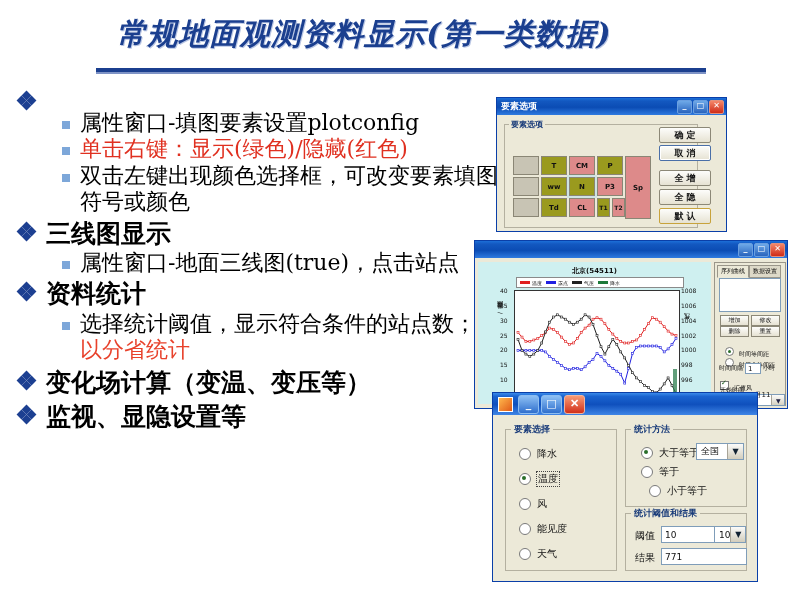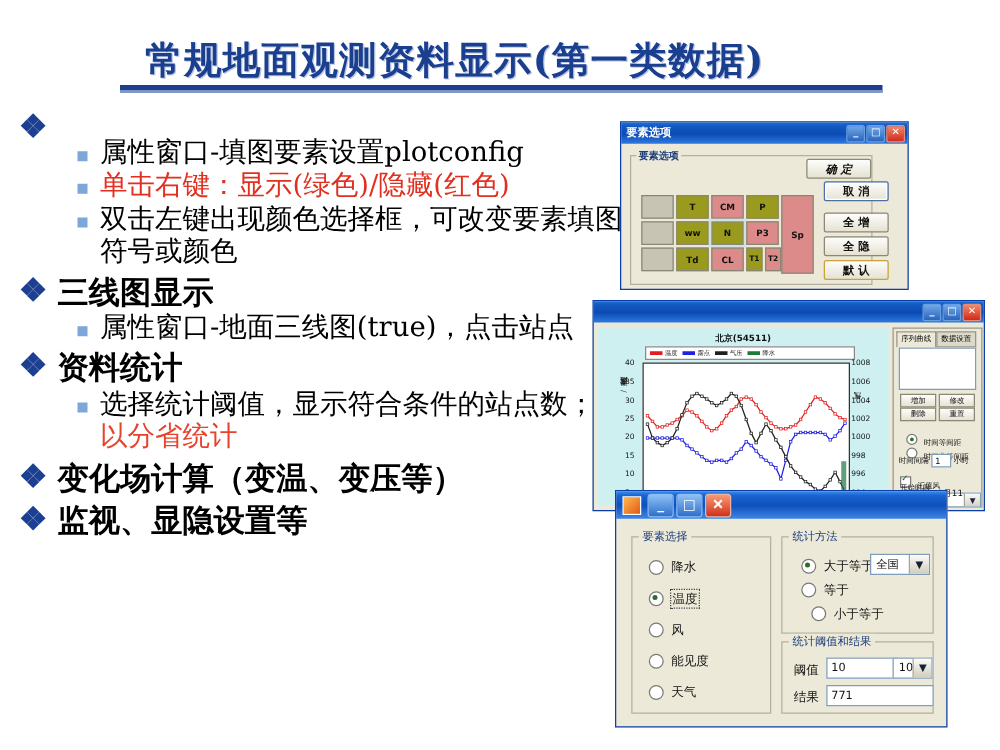--- a/index.html
+++ b/index.html
@@ -4,25 +4,26 @@
 <style>
   html,body{margin:0;padding:0;}
   body{
     width:800px;height:600px;overflow:hidden;
     background:#ffffff;
     font-family:"DejaVu Sans","Liberation Sans",sans-serif;
     position:relative;
   }
   
   .slide-title{
-    position:absolute;left:0;top:28px;width:728px;text-align:center;
+    position:absolute;left:0;top:14px;width:728px;text-align:center;
     font-size:30px;font-weight:bold;color:#1b3f8f;
     font-family:"DejaVu Serif","Liberation Serif",serif;
     letter-spacing:1px;
     text-shadow:1px 1px 0 #b9c6e4;
+    font-style:italic;
   }
   .title-rule{
     position:absolute;left:96px;top:68px;width:610px;height:4px;
     background:#1b3f8f;border-bottom:2px solid #7e93c6;
   }
   
   .bullets{position:absolute;left:18px;top:88px;width:480px;}
   .lvl1{
     display:flex;align-items:flex-start;
     font-size:25px;font-weight:bold;color:#000;
@@ -131,21 +132,21 @@
     color:#fff;font-size:14px;font-weight:bold;
     font-family:"DejaVu Serif","Liberation Serif",serif;
   }
   .stattitle .tt{flex:1 1 auto;}
   .sbtn{width:19px;height:17px;border:1px solid #8dbdf0;border-radius:3px;
         background:linear-gradient(to bottom,#8ec0f4,#2f6fcd);
         color:#fff;font-size:11px;line-height:15px;text-align:center;font-weight:bold;}
   .sbtn.cls{background:linear-gradient(to bottom,#f79a74,#d2301a);border-color:#f0b49e;}
   .sgrp{position:absolute;border:1px solid #b4b0a0;}
   .sgrplbl{position:absolute;background:#ece9d8;font-size:9px;color:#1a3c7a;
-           padding:0 3px;font-weight:normal;}
+           padding:0 3px;font-weight:bold;}
   .sradio{width:10px;height:10px;border:1px solid #7a7a7a;border-radius:50%;
           background:#fff;display:inline-block;position:relative;vertical-align:middle;}
   .sradio.on::after{content:"";position:absolute;left:2px;top:2px;
                     width:4px;height:4px;border-radius:50%;background:#2a6e2a;}
   .sopt{display:flex;align-items:center;gap:6px;font-size:10px;color:#111;
         position:absolute;font-family:"DejaVu Serif","Liberation Serif",serif;}
   .sopt.sel .lb{outline:1px dotted #444;padding:0 1px;}
   .sfield{background:#fff;border:1px solid #7f9db9;font-size:9px;color:#111;
           display:flex;align-items:center;padding:0 3px;position:absolute;}
   .scombo{background:#fff;border:1px solid #7f9db9;font-size:9px;color:#111;
@@ -272,21 +273,21 @@
   <div class="cellgrid" style="left:16px;top:100px;grid-template-columns:26px 26px 26px 13px 13px;grid-auto-rows:19px;">
     <div class="cell c-gray"></div>
     <div class="cell c-olive">Td</div>
     <div class="cell c-red">CL</div>
     <div class="cell c-olive" style="font-size:6px;">T1</div>
     <div class="cell c-red" style="font-size:6px;">T2</div>
   </div>
 
   <div class="cell c-red" style="position:absolute;left:128px;top:58px;width:24px;height:61px;">Sp</div>
 
-  <div class="xpbtn" style="position:absolute;left:148px;top:29px;width:50px;height:14px;font-style:italic;">确 定</div>
+  <div class="xpbtn" style="position:absolute;left:162px;top:29px;width:50px;height:14px;">确 定</div>
   <div class="xpbtn dotted" style="position:absolute;left:162px;top:47px;width:50px;height:14px;">取 消</div>
   <div class="xpbtn" style="position:absolute;left:162px;top:72px;width:50px;height:14px;">全 增</div>
   <div class="xpbtn" style="position:absolute;left:162px;top:91px;width:50px;height:14px;">全 隐</div>
   <div class="xpbtn hl" style="position:absolute;left:162px;top:110px;width:50px;height:14px;">默 认</div>
 </div>
 
 <div class="xpwin chartwin" style="left:474px;top:240px;width:312px;height:167px;">
   <div class="xptitle">
     <span class="tt"></span>
     <span class="btns">

